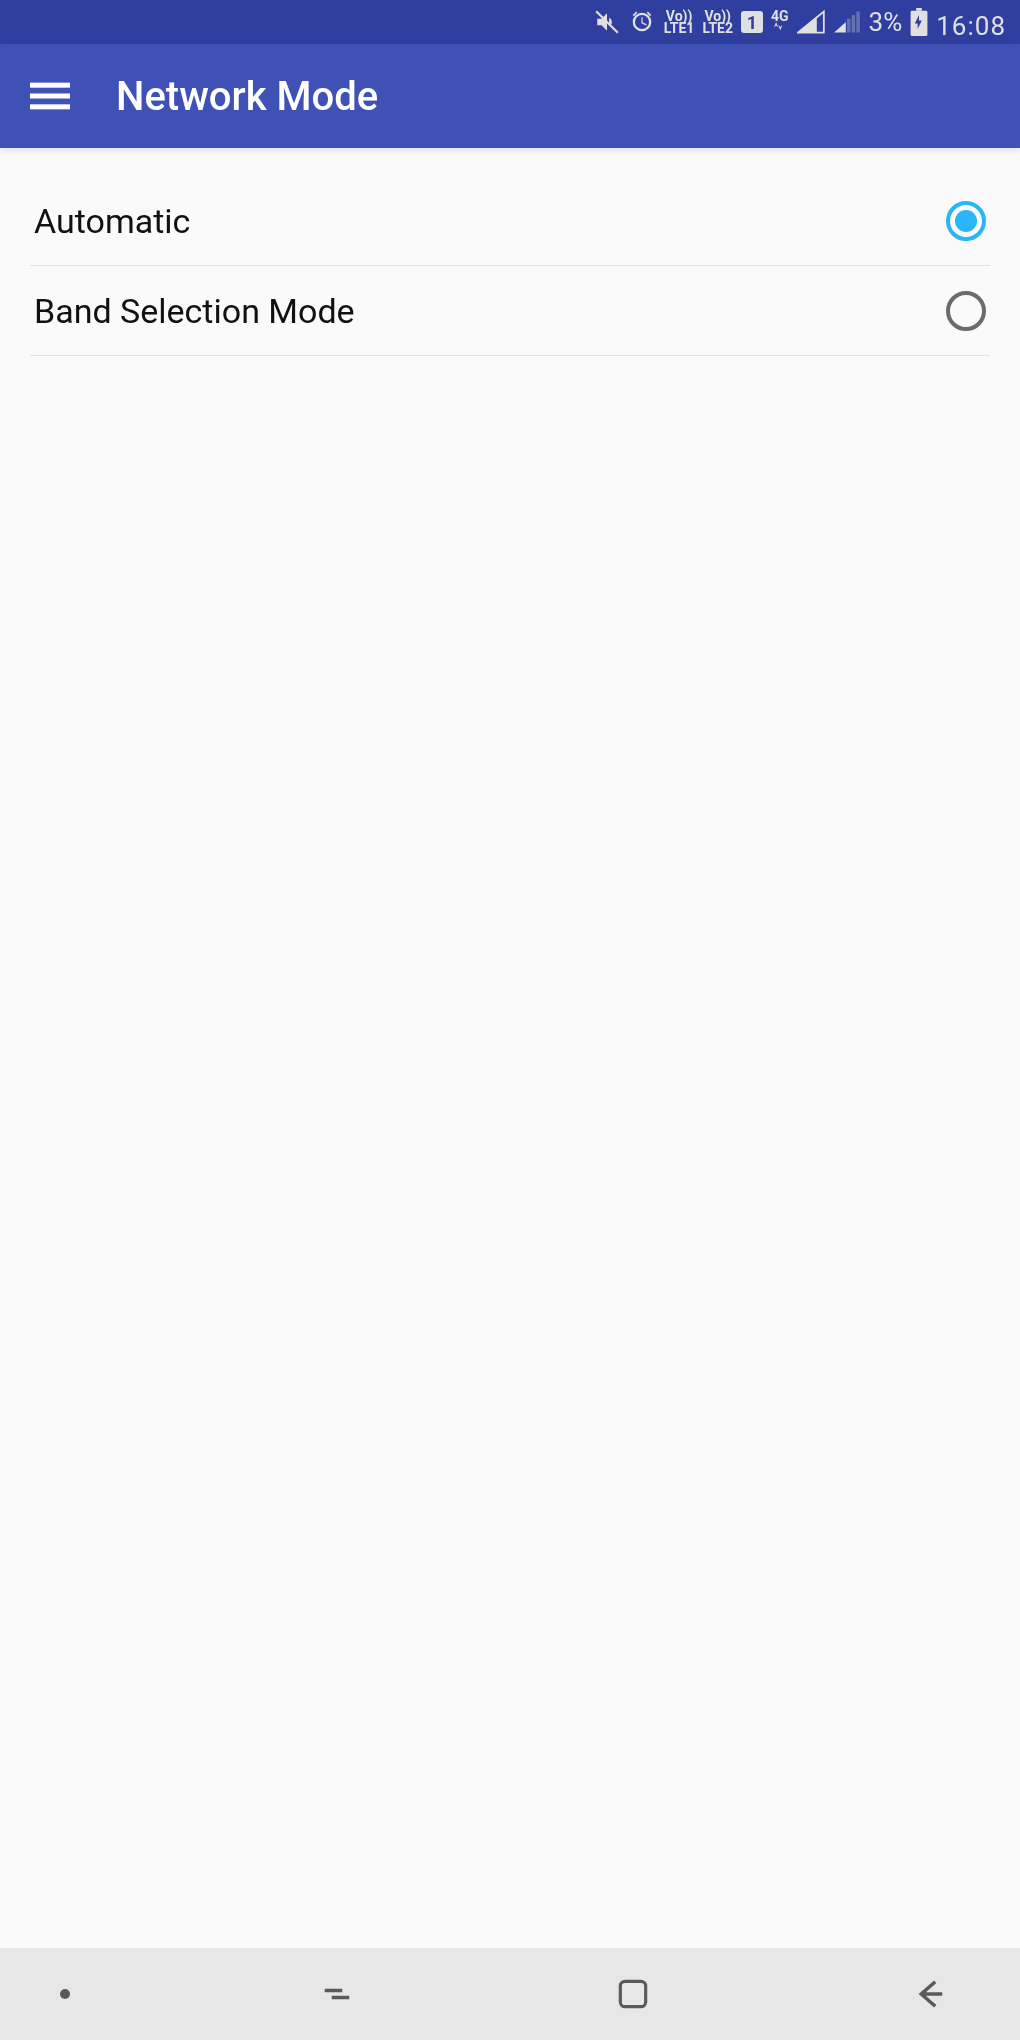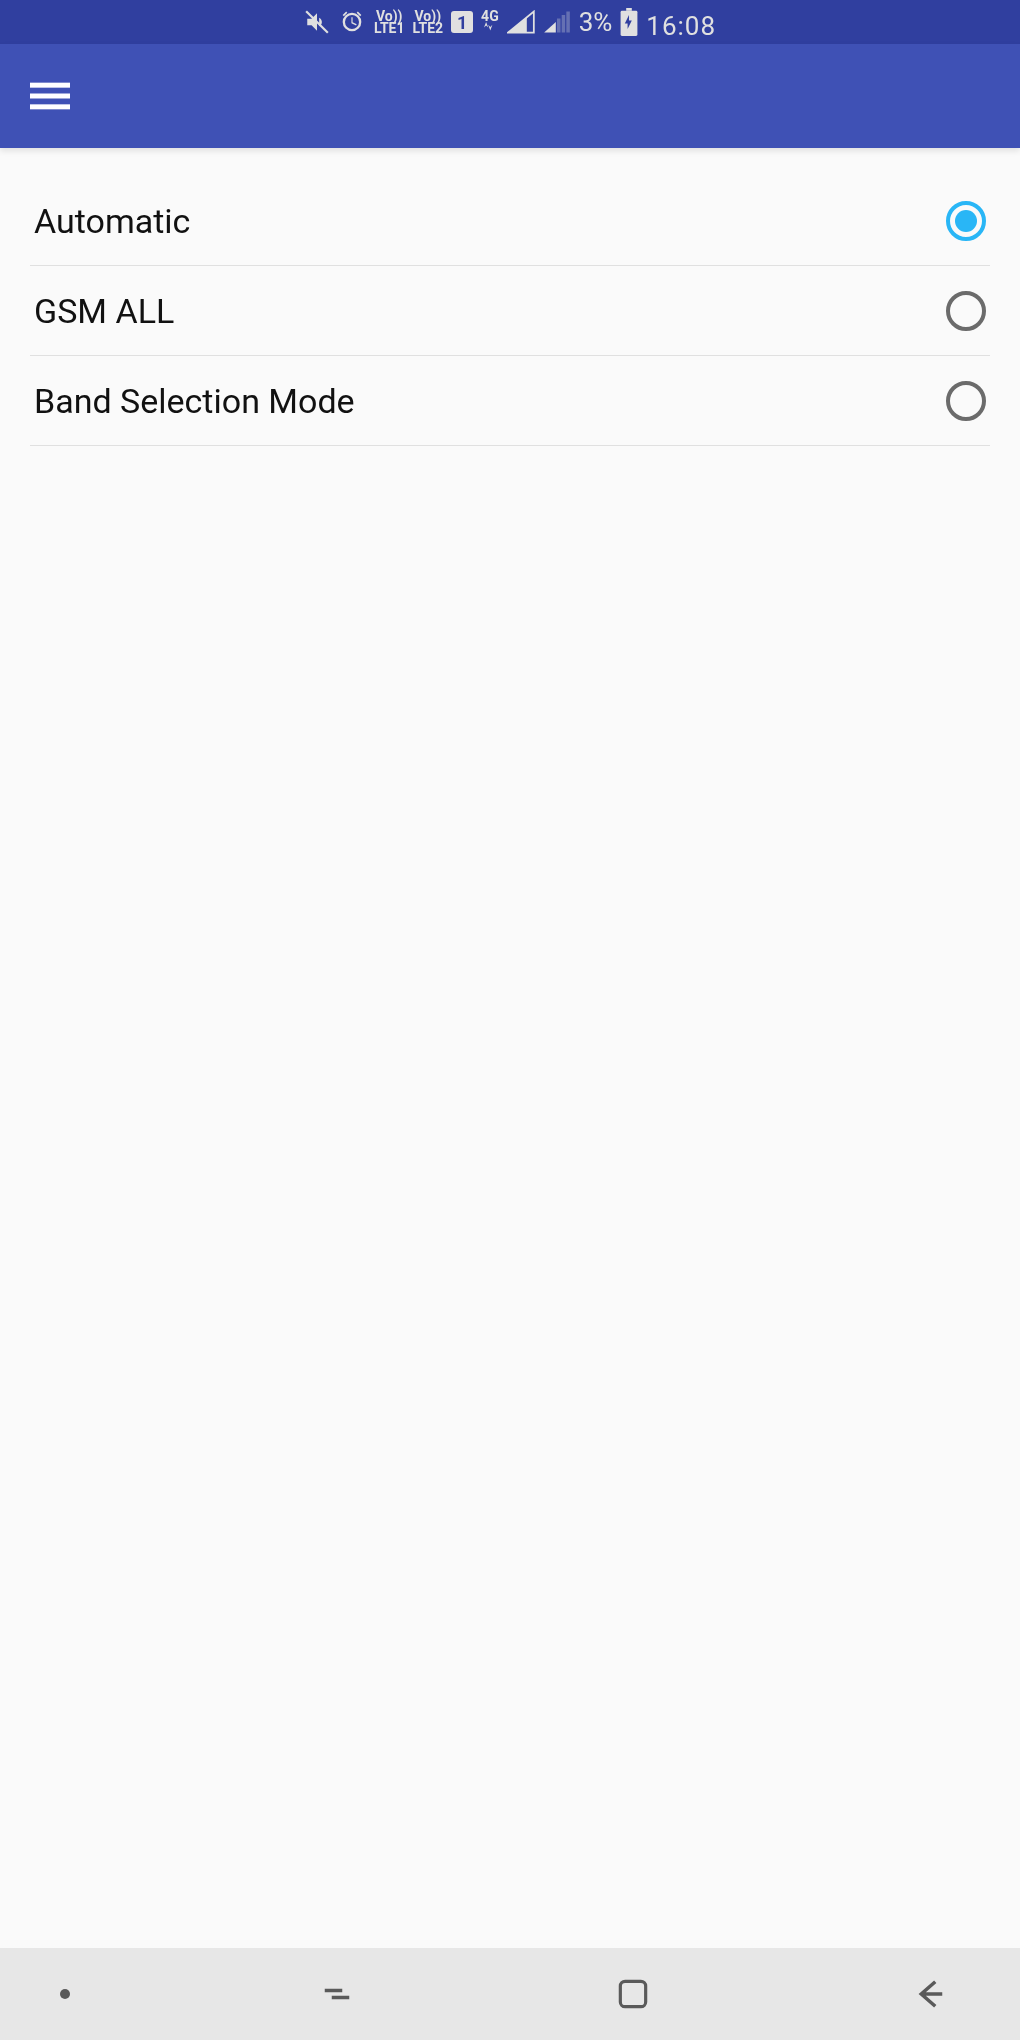--- a/index.html
+++ b/index.html
@@ -5,21 +5,21 @@
   * { margin: 0; padding: 0; box-sizing: border-box; }
   html, body { width: 1020px; height: 2040px; font-family: Roboto, "Helvetica Neue", Arial, sans-serif; background: #fafafa; overflow: hidden; }
   
   
   .status-bar {
     height: 44px;
     background: #303f9f;
     color: #e0e0e0;
     display: flex;
     align-items: center;
-    justify-content: center;
+    justify-content: flex-end;
     padding: 0 14px;
     font-size: 26px;
     gap: 8px;
   }
   .status-bar .time { font-weight: 400; letter-spacing: 1px; margin-top: 8px; }
   .status-bar .batt-pct { font-weight: 400; }
   .status-icon { display: inline-flex; align-items: center; justify-content: center; }
   .status-sub { font-size: 14px; font-weight: 700; line-height: 12px; }
   .status-col { display: flex; flex-direction: column; align-items: center; line-height: 1; }
   
@@ -131,30 +131,27 @@
 </div>
 
 <div class="app-bar">
   <span class="hamburger">
     <svg width="40" height="40" viewBox="0 0 24 24" fill="#ffffff">
         <rect y="4" width="24" height="3"></rect>
         <rect y="10.5" width="24" height="3"></rect>
         <rect y="17" width="24" height="3"></rect>
       </svg>
   </span>
+  <span class="app-title">Network Mode</span>
 </div>
 
 <div class="list">
   <div class="list-item">
     <span class="label">Automatic</span>
     <span class="radio selected"></span>
-  </div>
-  <div class="list-item">
-    <span class="label">GSM ALL</span>
-    <span class="radio"></span>
   </div>
   <div class="list-item">
     <span class="label">Band Selection Mode</span>
     <span class="radio"></span>
   </div>
 </div>
 
 <div class="nav-bar">
   <span class="nav-dot"></span>
   <span class="nav-btn">

